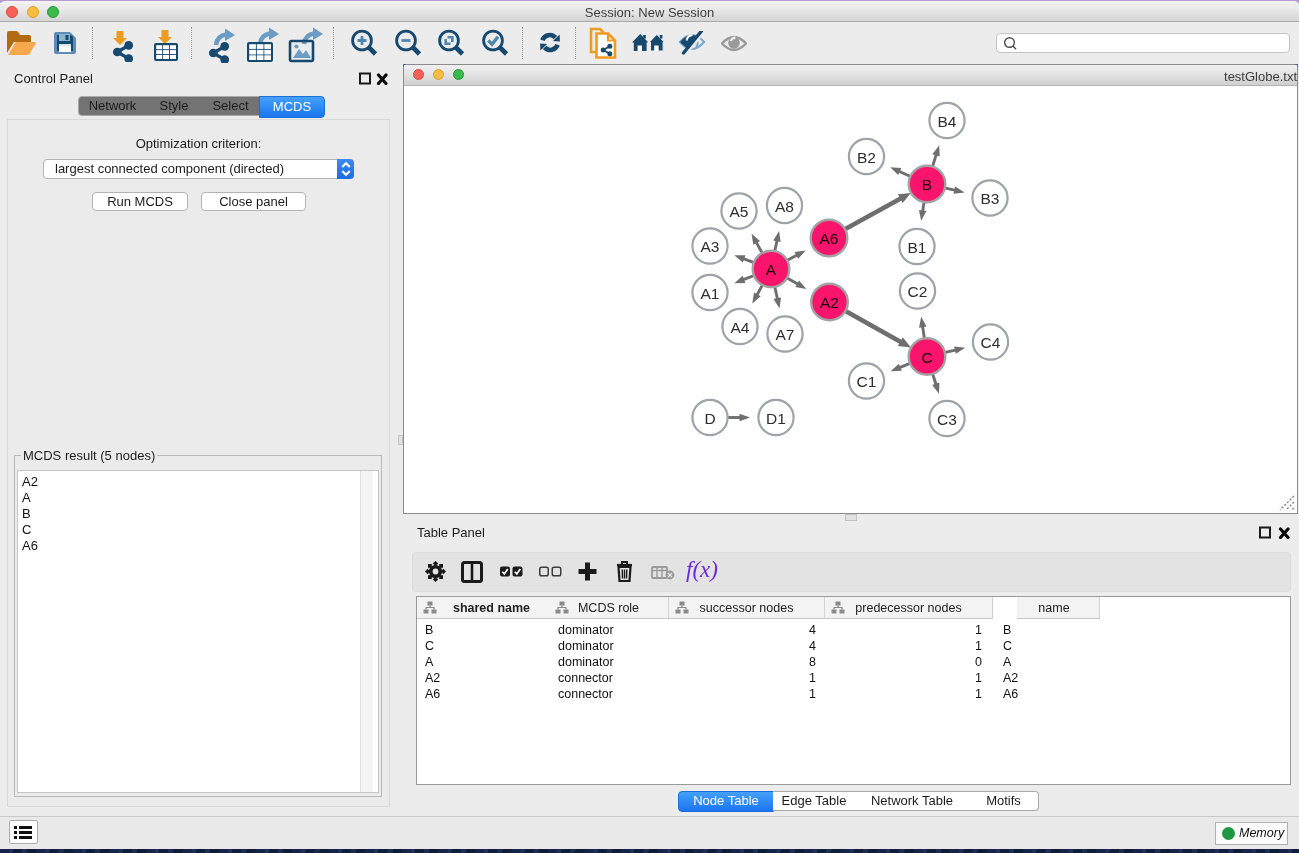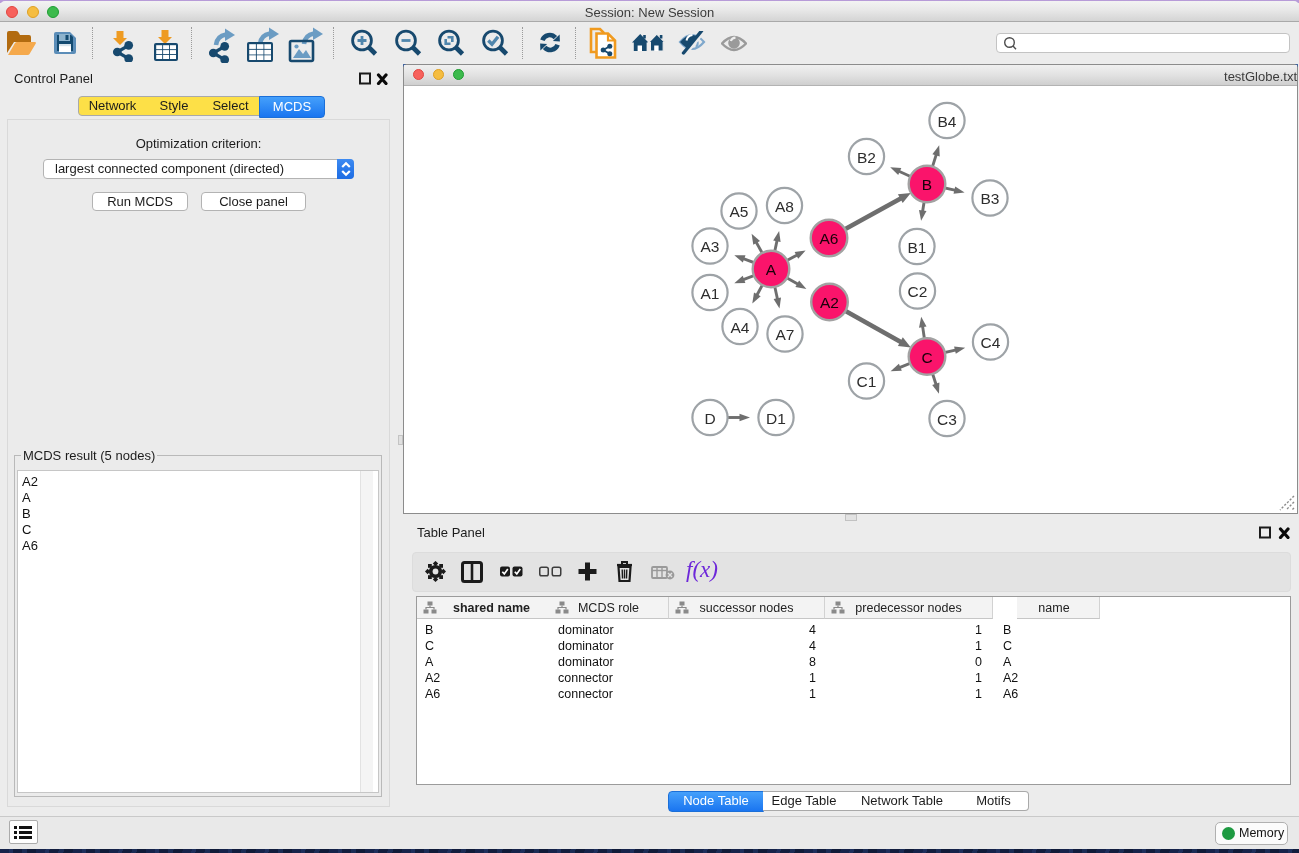--- a/index.html
+++ b/index.html
@@ -8,42 +8,42 @@
 .abs { position:absolute; }
 .purple { left:0; top:0; width:1299px; height:3px; background:#b79bd8; }
 .titlebar { left:0; top:1px; width:1299px; height:21px; background:linear-gradient(180deg,#f3f3f3 0%,#e8e8e8 45%,#d4d4d4 100%); border-bottom:1px solid #a9a9a9; border-radius:5px 5px 0 0; }
 .tl { border-radius:50%; width:12px; height:12px; top:6px; }
 .title-text { top:5px; width:1299px; text-align:center; font-size:13px; color:#3c3c3c; }
 .toolbar { left:0; top:22px; width:1299px; height:42px; background:#ececec; }
 .tsep { top:27px; width:0px; height:32px; border-left:1px dotted #9a9a9a; }
 .searchbox { left:996px; top:33px; width:294px; height:20px; background:#ffffff; border:1px solid #c3c3c3; border-radius:4px; }
 
 .cp-title { left:14px; top:71px; font-size:13px; color:#1c1c1c; }
-.tabbtn { top:96px; height:20px; background:#fde047; border:1px solid #a9a9a9; font-size:13px; color:#1c1c1c; text-align:center; line-height:18px; }
+.tabbtn { top:96px; height:20px; background:#737373; border:1px solid #a9a9a9; font-size:13px; color:#1c1c1c; text-align:center; line-height:18px; }
 .cp-panel { left:7px; top:119px; width:383px; height:688px; background:#ebebeb; border:1px solid #d9d9d9; }
 .btn { background:#ffffff; border:1px solid #b3b3b3; border-radius:4px; font-size:13px; color:#1c1c1c; text-align:center; }
 .groupbox { left:14px; top:455px; width:368px; height:342px; border:1px solid #b9b9b9; }
 .gb-label { left:21px; top:448px; font-size:13px; color:#1c1c1c; background:#ebebeb; padding:0 2px; }
 .mlist { left:17px; top:470px; width:362px; height:323px; background:#ffffff; border:1px solid #c6c6c6; font-size:13px; color:#111; }
 .mlist { padding-top:3px; } .mlist div { height:16px; line-height:16px; padding-left:4px; }
 .scrolltrack { left:360px; top:471px; width:13px; height:321px; background:#f4f4f4; border-left:1px solid #e2e2e2; }
 
 .iframe-outer { left:403px; top:64px; width:895px; height:450px; border:1px solid #8c8c8c; background:#ffffff; }
 .iframe-title { left:404px; top:65px; width:893px; height:21px; background:linear-gradient(180deg,#f0f0f0 0%,#e2e2e2 50%,#cfcfcf 100%); border-bottom:1px solid #b3b3b3; }
 .itl { border-radius:50%; width:11px; height:11px; top:69px; }
 
 .tp-title { left:417px; top:525px; font-size:13px; color:#1c1c1c; }
 .tp-toolbar { left:412px; top:552px; width:879px; height:40px; background:#e3e3e3; border:1px solid #dcdcdc; border-radius:4px; }
 .tbl { left:416px; top:596px; width:875px; height:189px; background:#ffffff; border:1px solid #9b9b9b; }
 .th { top:597px; height:22px; background:#f3f3f3; border-right:1px solid #d2d2d2; border-bottom:1px solid #c6c6c6; font-size:12.5px; color:#222; text-align:center; line-height:22px; }
 .trow { height:16px; font-size:12.5px; color:#111; line-height:16px; }
-.btab { top:791px; height:20px; background:#ffffff; border:1px solid #a9a9a9; font-size:13px; color:#1c1c1c; text-align:center; line-height:18px; }
+.btab { top:791px; height:20px; background:#ffffff; border:1px solid #a9a9a9; font-size:13px; color:#1c1c1c; text-align:center; line-height:18px;margin-left:10px; }
 
 .statusbar { left:0; top:816px; width:1299px; height:33px; background:#e9e9e9; border-top:1px solid #c9c9c9; }
-.memory { left:1215px; top:822px; width:73px; height:23px; background:#fbfbfb; border:1px solid #b0b0b0; border-radius:5px; font-size:12.5px; color:#111; line-height:21px; }
+.memory { left:1215px; top:822px; width:73px; height:23px; background:#fbfbfb; border:1px solid #b0b0b0; border-radius:0; font-size:12.5px; color:#111; line-height:21px;font-style:italic; }
 .desktop { left:0; top:849px; width:1299px; height:4px; background:repeating-linear-gradient(100deg,#16234a 0 9px,#1e2f5c 9px 13px,#121d3d 13px 22px,#1b2c55 22px 27px,#101b38 27px 36px); }
 </style>
 </head>
 <body>
 <div class="abs purple"></div>
 <div class="abs titlebar"></div>
 <div class="abs tl" style="left:6px;background:#f7615c;border:0.5px solid #e14640;"></div>
 <div class="abs tl" style="left:27px;background:#f5bd41;border:0.5px solid #dfa023;"></div>
 <div class="abs tl" style="left:47px;background:#3dba4d;border:0.5px solid #1f9d33;"></div>
 <div class="abs title-text">Session: New Session</div>

